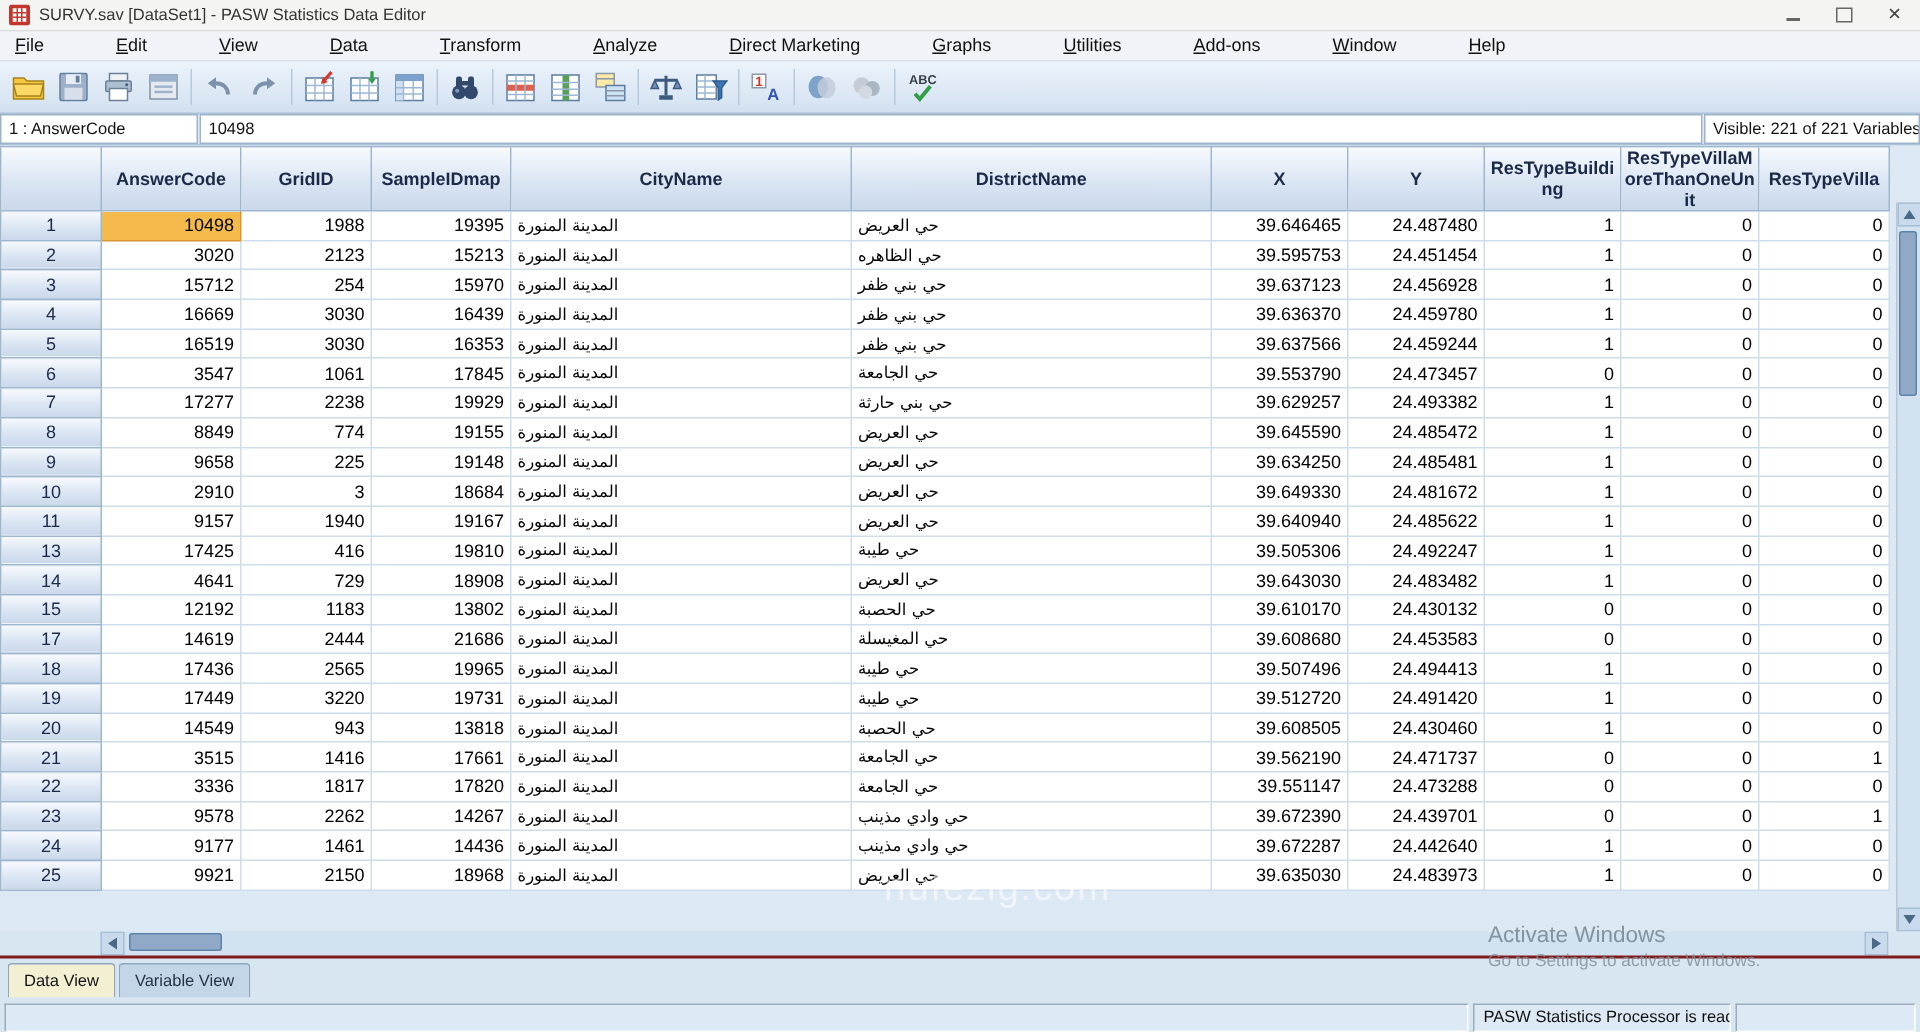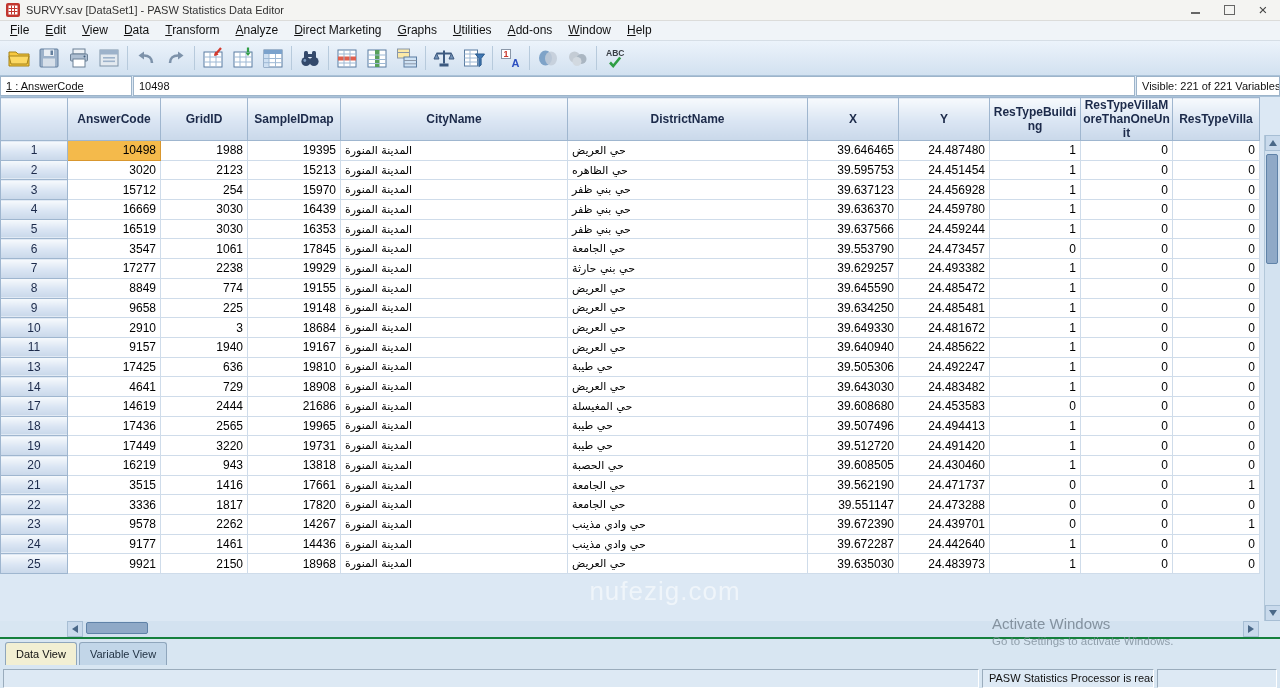--- a/index.html
+++ b/index.html
@@ -9,33 +9,33 @@
   
   .titlebar{flex:0 0 20px;height:20px;background:#f4f4f2;display:flex;align-items:center;padding-left:6px;border-bottom:1px solid #dcdcda;}
   .app-icon{display:flex;align-items:center;}
   .title-text{font-size:11px;color:#333;margin-left:6px;flex:1;white-space:nowrap;}
   .win-btn{width:34px;height:20px;display:flex;align-items:center;justify-content:center;}
   .glyph-min{display:inline-block;width:9px;height:6px;border-bottom:2px solid #666;}
   .glyph-max{display:inline-block;width:9px;height:8px;border:1px solid #666;}
   .glyph-close::before{content:"×";font-size:15px;color:#444;line-height:15px;}
 
   
-  .menubar{flex:0 0 19px;height:19px;background:#f0f4f8;display:flex;align-items:stretch;padding-left:2px;border-bottom:1px solid #d6dee6;}
+  .menubar{flex:0 0 19px;height:19px;background:#f0f4f8;display:flex;align-items:stretch;padding-left:2px;border-bottom:1px solid #d6dee6;gap:32px;}
   .menu-item{display:inline-block;padding:0 8px;font-size:12px;line-height:19px;color:#111;cursor:default;}
   .menu-item::first-letter{text-decoration:underline;}
 
   
   .toolbar{flex:0 0 34px;height:34px;background:linear-gradient(#ecf3fb,#d2e1f0);display:flex;align-items:center;padding-left:4px;border-bottom:1px solid #aac2d8;}
   .tb{width:30px;height:28px;display:flex;align-items:center;justify-content:center;border-radius:3px;}
   .sep{width:1px;height:24px;background:#b7cadc;margin:0 3px;}
 
   
   .cellref{flex:0 0 20px;height:20px;background:#dce8f4;display:flex;border-bottom:1px solid #aac2d8;}
   .cr-box{background:#fff;border:1px solid #9db4ca;box-sizing:border-box;font-size:11px;line-height:18px;color:#111;padding:0 5px;white-space:nowrap;overflow:hidden;}
-  .cr-label{width:132px;text-decoration:underline;}
+  .cr-label{width:132px;}
   .cr-value{flex:1;margin-left:1px;}
   .cr-visible{width:144px;margin-left:1px;}
 
   
   .grid-area{position:relative;flex:0 0 524px;height:524px;background:#dce8f4;overflow:hidden;}
   table.grid{border-collapse:collapse;table-layout:fixed;width:1259px;background:#fff;}
   .grid th{height:36px;background:linear-gradient(#f7fafd,#dae5f3 55%,#c9d8ea);border:1px solid #9fb6cf;font-size:12px;font-weight:bold;color:#1c2a4a;padding:0 2px;overflow:hidden;word-break:break-word;line-height:14px;text-align:center;}
   .grid td{height:18.7px;border:1px solid #cfdcea;font-size:12px;padding:0 4px;white-space:nowrap;overflow:hidden;color:#000;background:#fff;}
   .grid td.num{text-align:right;}
   .grid td.str{font-family:"DejaVu Sans",sans-serif;font-size:11px;direction:rtl;text-align:left;}
@@ -52,21 +52,21 @@
   .vtrack{flex:1;position:relative;}
   .vthumb{position:absolute;top:3px;left:1px;width:12px;height:110px;background:#8fa9c7;border:1px solid #5f82a8;border-radius:2px;box-sizing:border-box;}
   .hrow{flex:0 0 16px;height:16px;display:flex;background:#d8e6f2;}
   .hspacer{width:67px;background:#d8e6f2;}
   .hscroll{width:1192px;background:#d3e2f0;display:flex;}
   .htrack{flex:1;position:relative;}
   .hthumb{position:absolute;left:3px;top:1px;width:62px;height:12px;background:#8fa9c7;border:1px solid #5f82a8;border-radius:2px;box-sizing:border-box;}
   .hcorner{flex:1;background:#d8e6f2;}
 
   
-  .tabbar{flex:0 0 28px;height:28px;background:#d8e6f2;border-top:2px solid #15803d;box-sizing:border-box;display:flex;align-items:flex-end;padding-left:5px;}
+  .tabbar{flex:0 0 28px;height:28px;background:#d8e6f2;border-top:2px solid #7f1d1d;box-sizing:border-box;display:flex;align-items:flex-end;padding-left:5px;}
   .tab{height:22px;line-height:22px;padding:0 10px;font-size:11px;border:1px solid #8fa6bc;border-bottom:none;border-radius:3px 3px 0 0;margin-right:2px;color:#111;cursor:default;}
   .tab.active{background:#f2efd3;}
   .tab.inactive{background:#c2d6e8;color:#223344;}
 
   
   .statusbar{flex:0 0 27px;height:27px;background:#d8e6f2;display:flex;align-items:center;padding:0 3px;gap:3px;}
   .sbox{height:19px;box-sizing:border-box;border:1px solid;border-color:#9aacbc #ffffff #ffffff #9aacbc;background:#dde9f4;}
   .sb-main{flex:1;}
   .sb-status{width:172px;font-size:11px;line-height:17px;padding:0 6px;color:#111;white-space:nowrap;overflow:hidden;}
   .sb-r{width:120px;}
@@ -446,21 +446,21 @@
             <td class="str">حي العريض</td>
             <td class="num">39.640940</td>
             <td class="num">24.485622</td>
             <td class="num">1</td>
             <td class="num">0</td>
             <td class="num">0</td>
           </tr>
           <tr>
             <td class="rownum">13</td>
             <td class="num">17425</td>
-            <td class="num">636</td>
+            <td class="num">416</td>
             <td class="num">19810</td>
             <td class="str">المدينة المنورة</td>
             <td class="str">حي طيبة</td>
             <td class="num">39.505306</td>
             <td class="num">24.492247</td>
             <td class="num">1</td>
             <td class="num">0</td>
             <td class="num">0</td>
           </tr>
           <tr>
@@ -470,20 +470,33 @@
             <td class="num">18908</td>
             <td class="str">المدينة المنورة</td>
             <td class="str">حي العريض</td>
             <td class="num">39.643030</td>
             <td class="num">24.483482</td>
             <td class="num">1</td>
             <td class="num">0</td>
             <td class="num">0</td>
           </tr>
           <tr>
+            <td class="rownum">15</td>
+            <td class="num">12192</td>
+            <td class="num">1183</td>
+            <td class="num">13802</td>
+            <td class="str">المدينة المنورة</td>
+            <td class="str">حي الحصبة</td>
+            <td class="num">39.610170</td>
+            <td class="num">24.430132</td>
+            <td class="num">0</td>
+            <td class="num">0</td>
+            <td class="num">0</td>
+          </tr>
+          <tr>
             <td class="rownum">17</td>
             <td class="num">14619</td>
             <td class="num">2444</td>
             <td class="num">21686</td>
             <td class="str">المدينة المنورة</td>
             <td class="str">حي المغيسلة</td>
             <td class="num">39.608680</td>
             <td class="num">24.453583</td>
             <td class="num">0</td>
             <td class="num">0</td>
@@ -510,21 +523,21 @@
             <td class="str">المدينة المنورة</td>
             <td class="str">حي طيبة</td>
             <td class="num">39.512720</td>
             <td class="num">24.491420</td>
             <td class="num">1</td>
             <td class="num">0</td>
             <td class="num">0</td>
           </tr>
           <tr>
             <td class="rownum">20</td>
-            <td class="num">16219</td>
+            <td class="num">14549</td>
             <td class="num">943</td>
             <td class="num">13818</td>
             <td class="str">المدينة المنورة</td>
             <td class="str">حي الحصبة</td>
             <td class="num">39.608505</td>
             <td class="num">24.430460</td>
             <td class="num">1</td>
             <td class="num">0</td>
             <td class="num">0</td>
           </tr>

